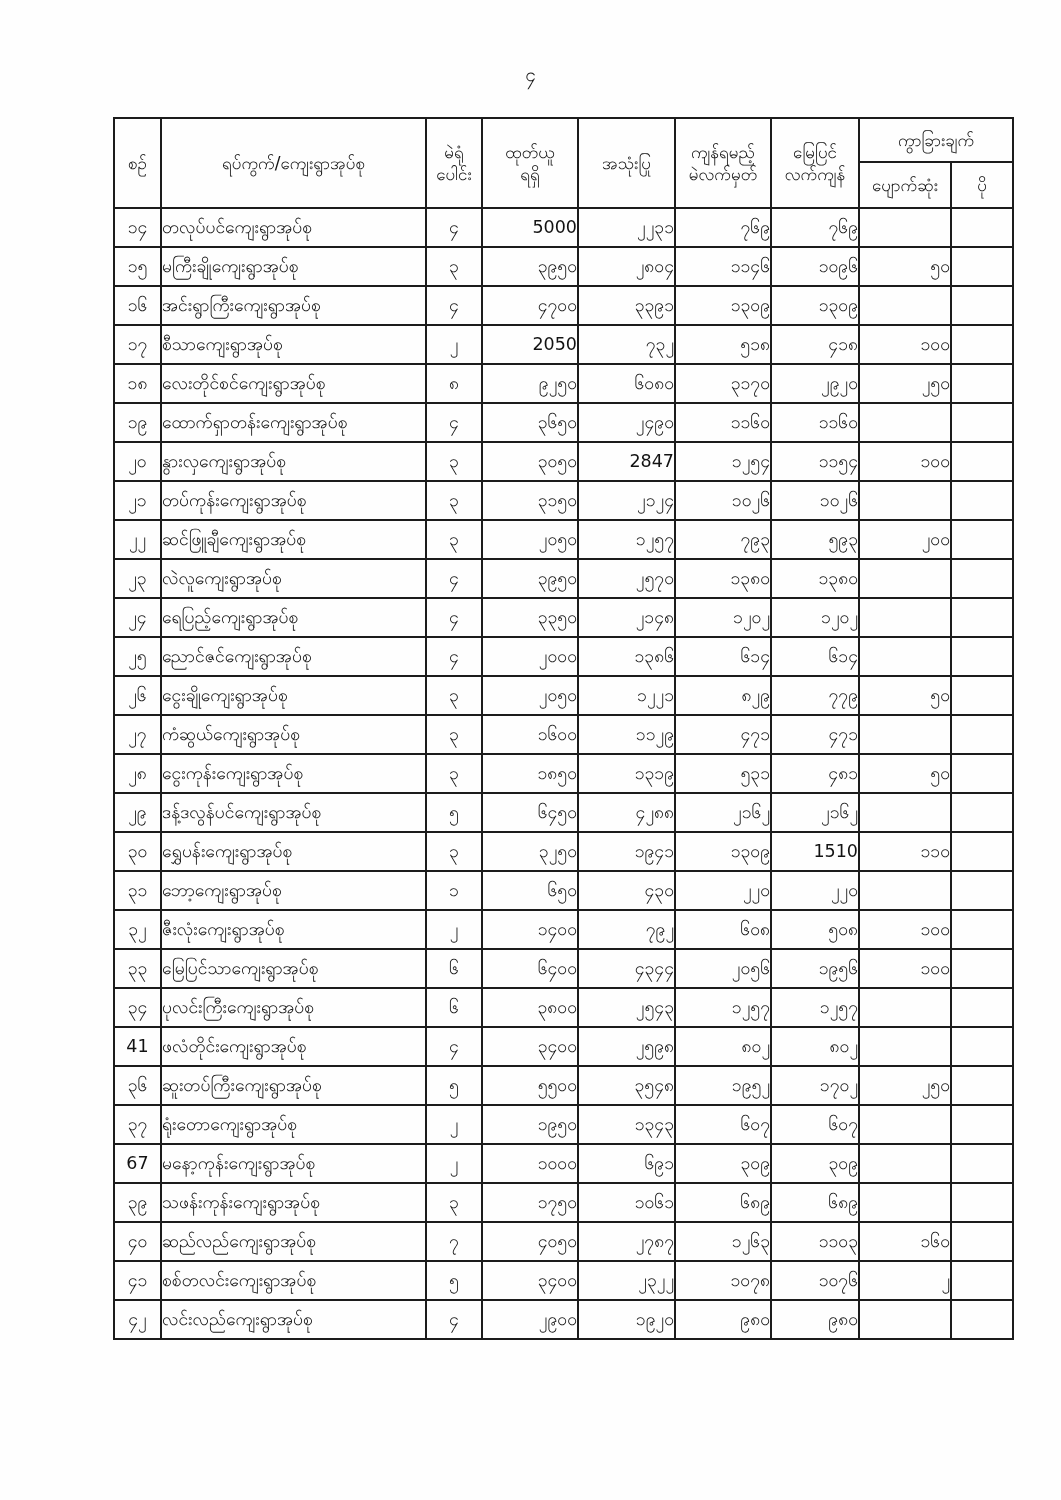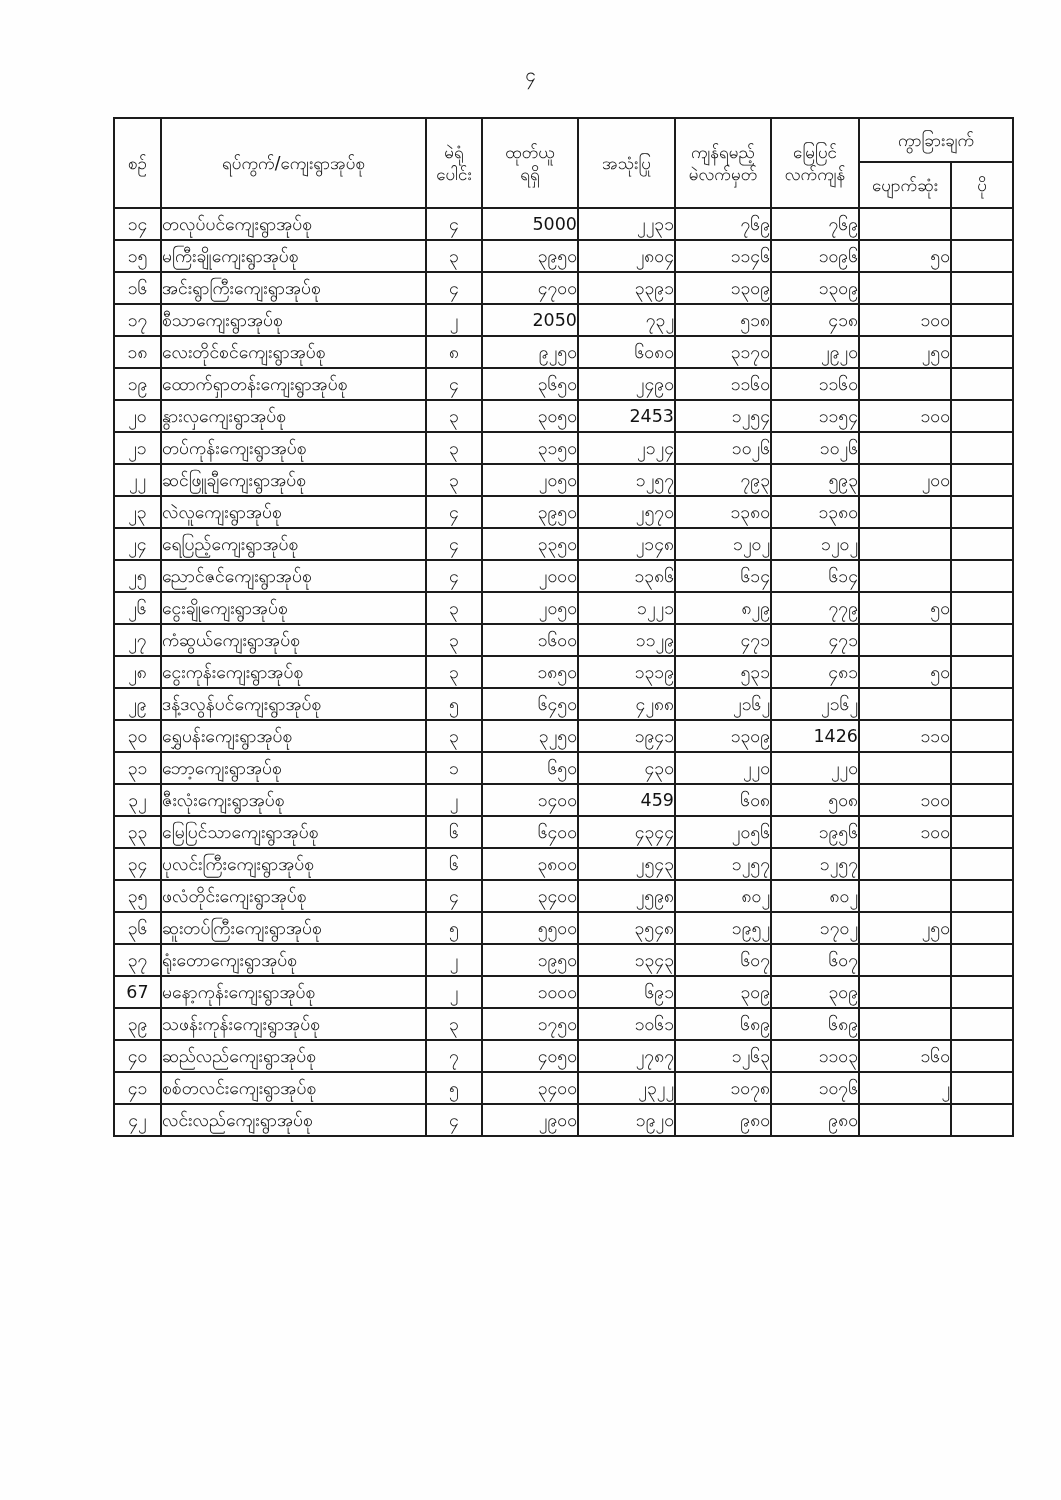--- a/index.html
+++ b/index.html
@@ -42,21 +42,21 @@
     overflow: hidden;
   }
   .ballot-table thead th {
     text-align: center;
     font-size: 17px;
     line-height: 1.3;
     white-space: pre-line;
   }
   .ballot-table thead tr.hrow-top th { height: 42px; }
   .ballot-table thead tr.hrow-sub th { height: 44px; }
-  .ballot-table tbody tr { height: 32px; }
+  .ballot-table tbody tr { height: 39px; }
   .ballot-table tbody td {
     font-size: 17.5px;
     line-height: 1.2;
   }
   .c-no     { text-align: center; }
   .c-name   { text-align: left; padding-left: 9px; }
   .c-center { text-align: center; }
   .c-num    { text-align: right; padding-right: 12px; }
 </style>
 </head>
@@ -163,21 +163,21 @@
       <td class="c-num">၁၁၆၀</td>
       <td class="c-num">၁၁၆၀</td>
       <td class="c-num"></td>
       <td class="c-num"></td>
     </tr>
         <tr>
       <td class="c-no">၂၀</td>
       <td class="c-name">နွားလှကျေးရွာအုပ်စု</td>
       <td class="c-center">၃</td>
       <td class="c-num">၃၀၅၀</td>
-      <td class="c-num">2453</td>
+      <td class="c-num">2847</td>
       <td class="c-num">၁၂၅၄</td>
       <td class="c-num">၁၁၅၄</td>
       <td class="c-num">၁၀၀</td>
       <td class="c-num"></td>
     </tr>
         <tr>
       <td class="c-no">၂၁</td>
       <td class="c-name">တပ်ကုန်းကျေးရွာအုပ်စု</td>
       <td class="c-center">၃</td>
       <td class="c-num">၃၁၅၀</td>
@@ -275,41 +275,41 @@
       <td class="c-num"></td>
       <td class="c-num"></td>
     </tr>
         <tr>
       <td class="c-no">၃၀</td>
       <td class="c-name">ရွှေပန်းကျေးရွာအုပ်စု</td>
       <td class="c-center">၃</td>
       <td class="c-num">၃၂၅၀</td>
       <td class="c-num">၁၉၄၁</td>
       <td class="c-num">၁၃၀၉</td>
-      <td class="c-num">1426</td>
+      <td class="c-num">1510</td>
       <td class="c-num">၁၁၀</td>
       <td class="c-num"></td>
     </tr>
         <tr>
       <td class="c-no">၃၁</td>
       <td class="c-name">ဘော့ကျေးရွာအုပ်စု</td>
       <td class="c-center">၁</td>
       <td class="c-num">၆၅၀</td>
       <td class="c-num">၄၃၀</td>
       <td class="c-num">၂၂၀</td>
       <td class="c-num">၂၂၀</td>
       <td class="c-num"></td>
       <td class="c-num"></td>
     </tr>
         <tr>
       <td class="c-no">၃၂</td>
       <td class="c-name">ဇီးလုံးကျေးရွာအုပ်စု</td>
       <td class="c-center">၂</td>
       <td class="c-num">၁၄၀၀</td>
-      <td class="c-num">459</td>
+      <td class="c-num">၇၉၂</td>
       <td class="c-num">၆၀၈</td>
       <td class="c-num">၅၀၈</td>
       <td class="c-num">၁၀၀</td>
       <td class="c-num"></td>
     </tr>
         <tr>
       <td class="c-no">၃၃</td>
       <td class="c-name">မြေပြင်သာကျေးရွာအုပ်စု</td>
       <td class="c-center">၆</td>
       <td class="c-num">၆၄၀၀</td>
@@ -324,21 +324,21 @@
       <td class="c-name">ပုလင်းကြီးကျေးရွာအုပ်စု</td>
       <td class="c-center">၆</td>
       <td class="c-num">၃၈၀၀</td>
       <td class="c-num">၂၅၄၃</td>
       <td class="c-num">၁၂၅၇</td>
       <td class="c-num">၁၂၅၇</td>
       <td class="c-num"></td>
       <td class="c-num"></td>
     </tr>
         <tr>
-      <td class="c-no">၃၅</td>
+      <td class="c-no">41</td>
       <td class="c-name">ဖလံတိုင်းကျေးရွာအုပ်စု</td>
       <td class="c-center">၄</td>
       <td class="c-num">၃၄၀၀</td>
       <td class="c-num">၂၅၉၈</td>
       <td class="c-num">၈၀၂</td>
       <td class="c-num">၈၀၂</td>
       <td class="c-num"></td>
       <td class="c-num"></td>
     </tr>
         <tr>

